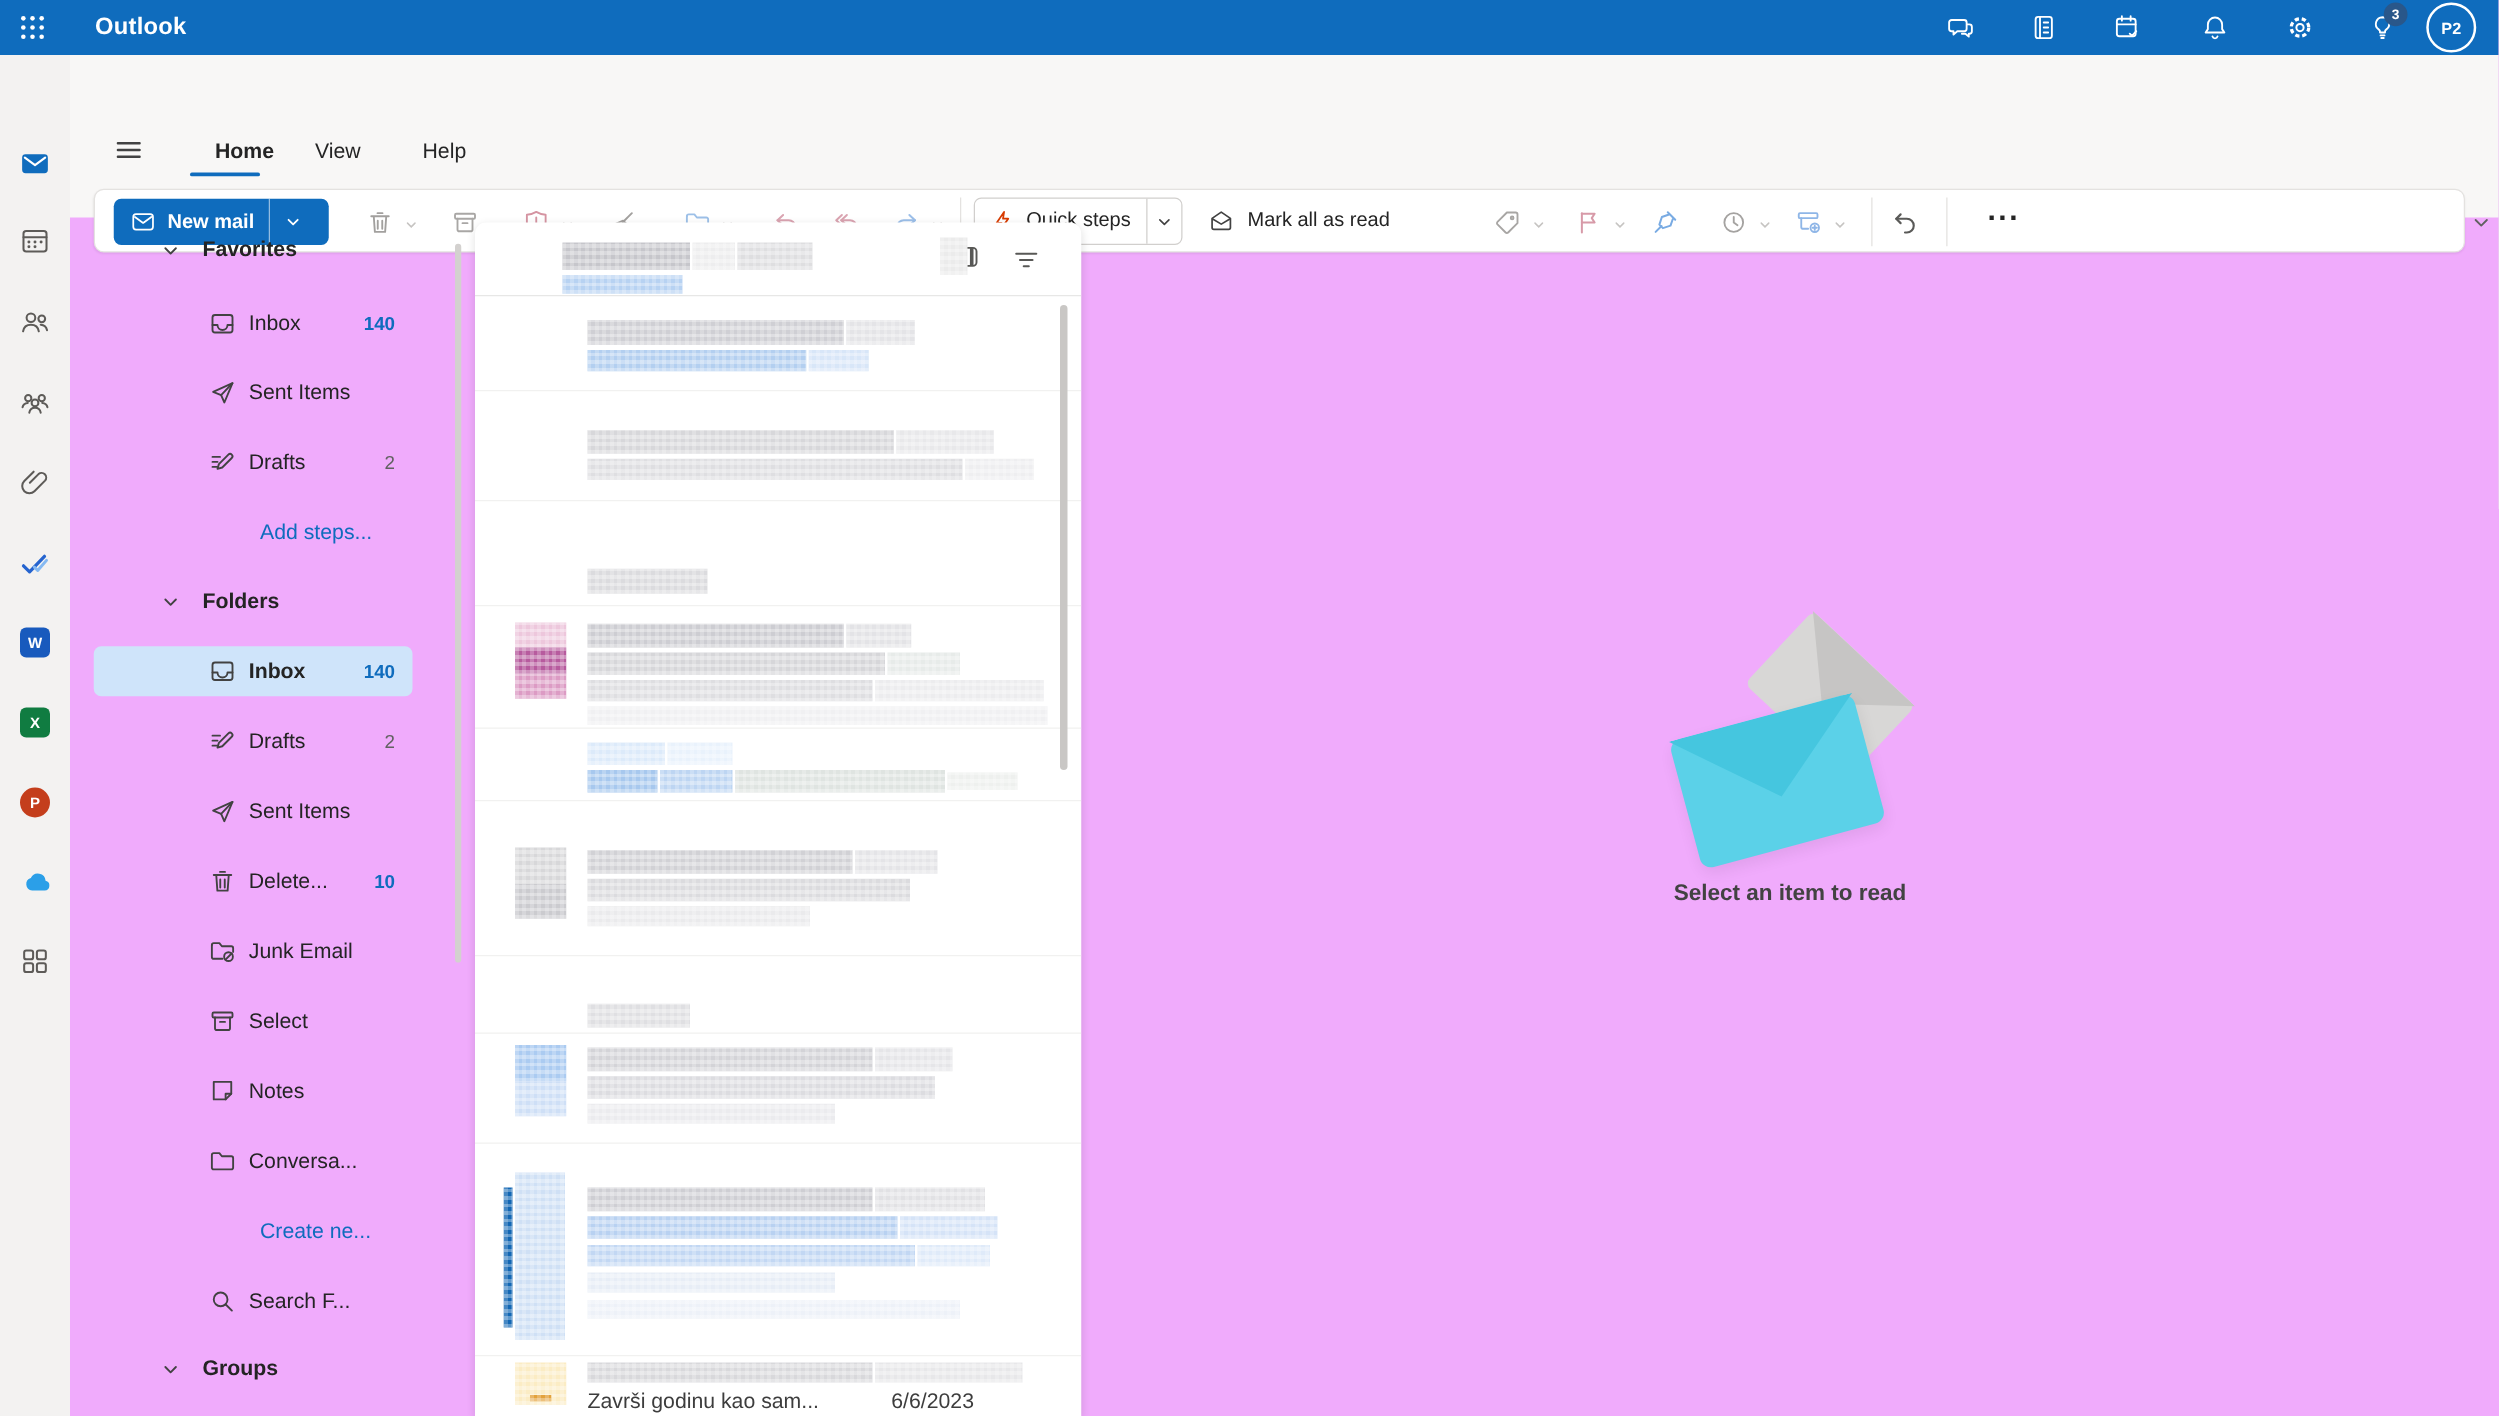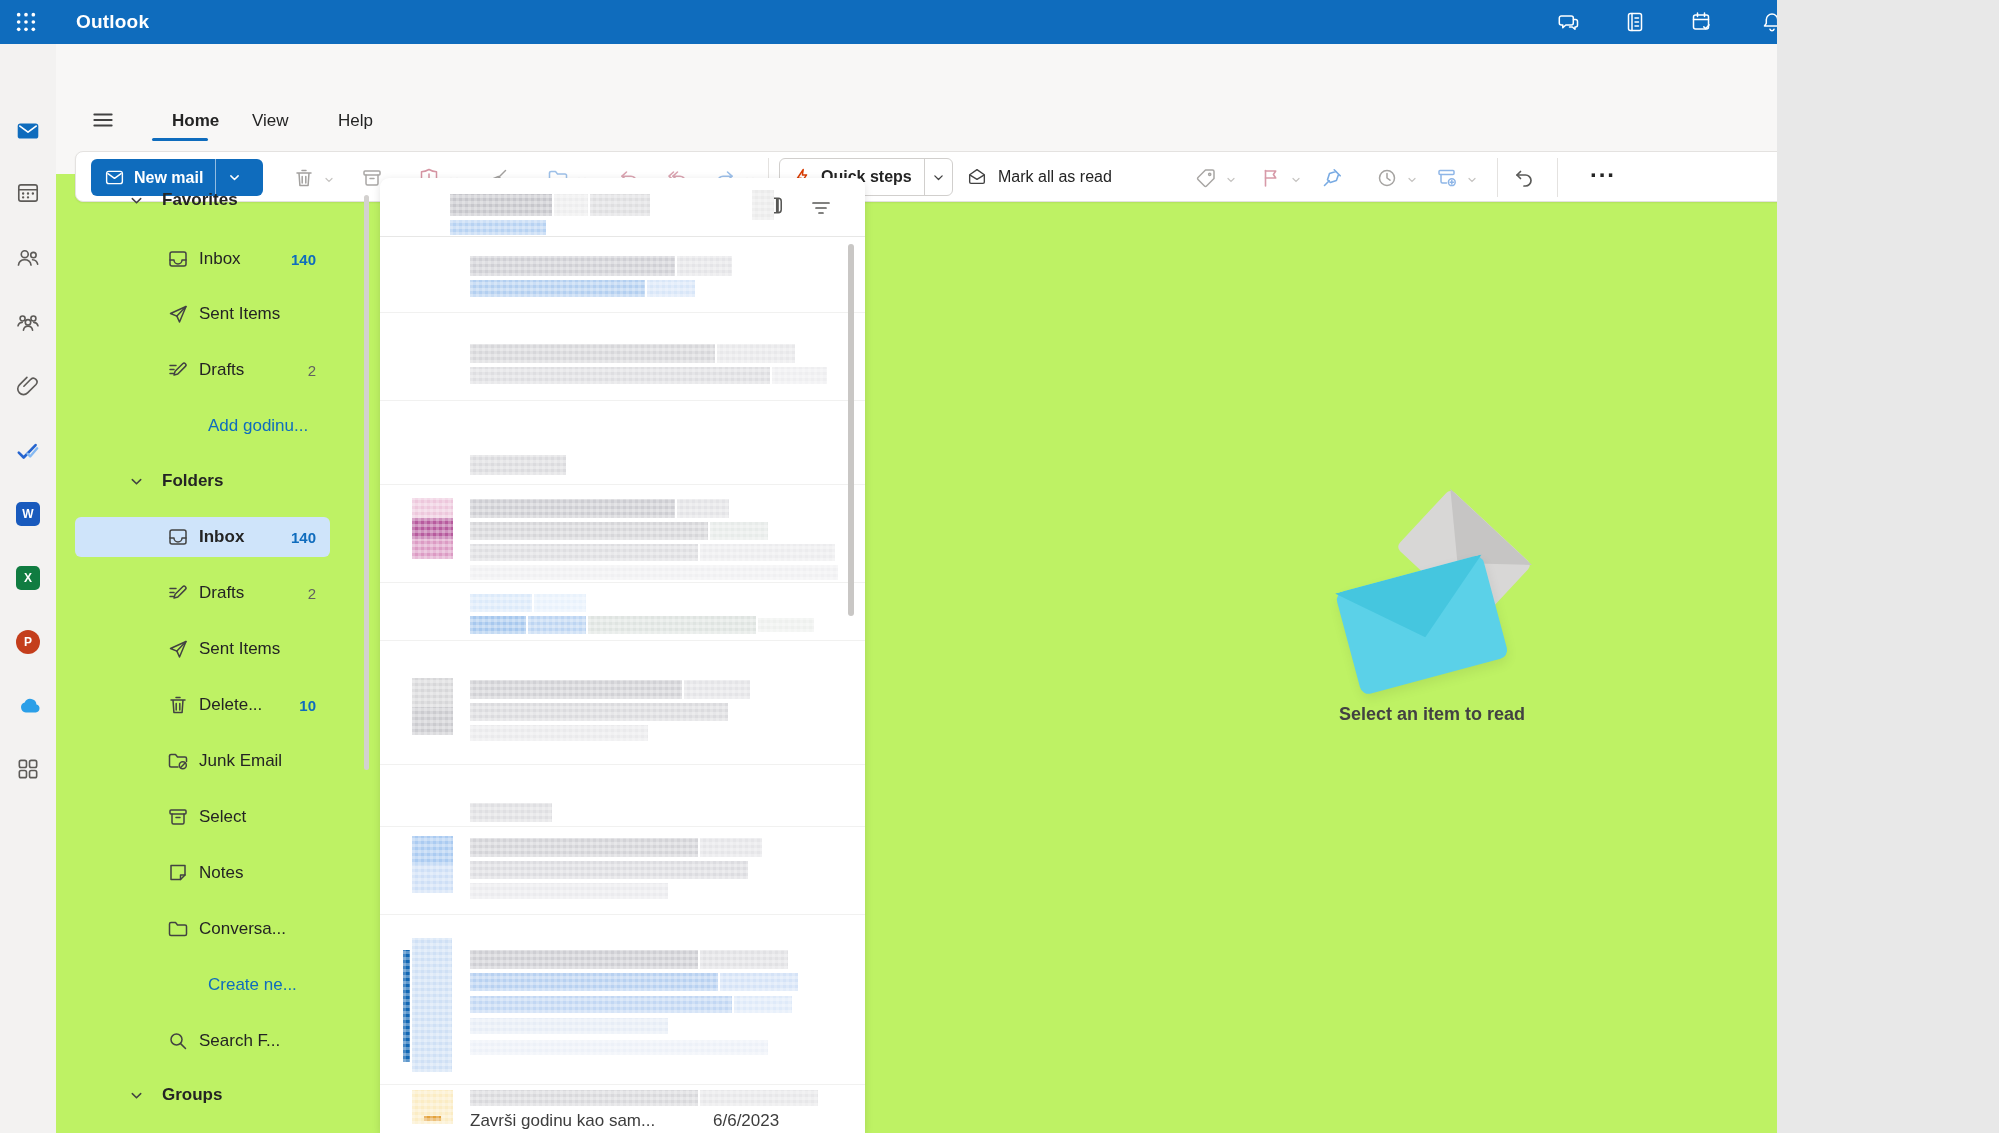--- a/index.html
+++ b/index.html
@@ -1,16 +1,16 @@
 <!DOCTYPE html>
 <html><head>
 <meta charset="utf-8">
 <style>
   html,body{margin:0;padding:0;background:#e8e8e8;}
-  #app{position:relative;width:1777px;height:1133px;overflow:hidden;background:#bef264;
+  #app{position:relative;width:1999px;height:1133px;overflow:hidden;background:#f0abfc;
        font-family:"Liberation Sans",sans-serif;color:#242424;}
   
   .topbar{position:absolute;left:0;top:0;width:1999px;height:44px;background:#0f6cbd;}
   .waffle{position:absolute;left:8px;top:4px;width:36px;height:36px;display:flex;align-items:center;justify-content:center;cursor:pointer;}
   .brand{position:absolute;left:76px;top:0;height:44px;display:flex;align-items:center;color:#fff;font-size:19px;font-weight:700;letter-spacing:.2px;}
   .searchbox{position:absolute;left:374px;top:4px;width:489px;height:36px;background:#fff;border-radius:7px;display:flex;align-items:center;padding:0;box-sizing:border-box;}
   .searchbox svg{margin:0 8px 0 14px;flex:0 0 auto;}
   .searchbox input{border:0;outline:0;background:transparent;font-family:"Liberation Sans",sans-serif;font-size:16px;color:#242424;flex:1;height:100%;}
   .searchbox input::placeholder{color:#616161;}
   .tb-ic{position:absolute;top:10px;width:24px;height:24px;color:#fff;cursor:pointer;}
@@ -24,21 +24,21 @@
   .tab-underline{position:absolute;left:152px;top:94px;width:56px;height:3px;border-radius:2px;background:#0f6cbd;}
   .toolcard{position:absolute;left:75px;top:107px;width:1897px;height:51px;background:#fff;border:1px solid #e4e2e0;border-radius:8px;box-shadow:0 1px 2px rgba(0,0,0,.07);box-sizing:border-box;}
   .newmail{position:absolute;left:15px;top:7px;width:172px;height:37px;background:#0f6cbd;border-radius:6px;display:flex;align-items:center;color:#fff;cursor:pointer;}
   .newmail .nm-main{display:flex;align-items:center;gap:9px;padding:0 12px 0 13px;font-size:16px;font-weight:600;height:100%;}
   .newmail .nm-split{width:1px;height:100%;background:rgba(255,255,255,.55);}
   .newmail .nm-chev{width:36px;height:100%;display:flex;align-items:center;justify-content:center;}
   .ric{position:absolute;top:14px;width:24px;height:24px;cursor:pointer;}
   .rchev{position:absolute;top:22px;width:12px;height:12px;color:#c6c4c2;cursor:pointer;}
   .rdiv{position:absolute;top:6px;width:1px;height:39px;background:#e4e2e0;}
   .qsteps{position:absolute;left:703px;top:6px;height:38px;border:1px solid #d1cfcd;border-radius:6px;display:flex;align-items:stretch;background:#fff;cursor:pointer;box-sizing:border-box;}
-  .qs-main{display:flex;align-items:center;gap:9px;padding:0 12px;font-size:16px;font-weight:700;color:#242424;}
+  .qs-main{display:flex;align-items:center;gap:9px;padding:0 12px;font-size:16px;font-weight:400;color:#242424;}
   .qs-sep{width:1px;background:#d1cfcd;}
   .qs-chev{width:27px;display:flex;align-items:center;justify-content:center;color:#424242;}
   .markall{position:absolute;left:880px;top:6px;height:38px;display:flex;align-items:center;gap:10px;padding:0 10px;font-size:16px;color:#242424;border-radius:6px;cursor:pointer;}
   .more-dots{position:absolute;left:1497px;top:3px;width:60px;text-align:center;font-size:24px;font-weight:700;letter-spacing:2px;color:#242424;cursor:pointer;}
   .ribbon-collapse{position:absolute;left:1977px;top:126px;width:16px;height:16px;color:#616161;cursor:pointer;}
   
   .rail{position:absolute;left:0;top:44px;width:56px;height:1089px;background:#f3f2f1;}
   .rail-ic{position:absolute;left:15px;width:26px;height:26px;color:#5d5b58;cursor:pointer;}
   .office-sq{position:absolute;left:16px;width:24px;height:24px;border-radius:5px;color:#fff;font-size:12px;font-weight:700;display:flex;align-items:center;justify-content:center;cursor:pointer;}
   
@@ -438,21 +438,21 @@
       <span class="fic">
         <svg width="24" height="24" viewBox="0 0 24 24" fill="none" stroke="currentColor" stroke-width="1.5" stroke-linejoin="round" stroke-linecap="round">
           <path d="M4 7.5h6M4 11.5h4M4 15.5h4"></path>
             <path d="M11.8 16 19.4 8.4a1.9 1.9 0 0 0-2.7-2.7L9.1 13.3 8 17.1z"></path>
         </svg>
       </span>
       <span class="flabel">Drafts</span>
       <span class="fcount normal">2</span>
     </div>
 
-    <div class="frow link" style="top:232px">Add godinu...</div>
+    <div class="frow link" style="top:232px">Add steps...</div>
 
     <div class="frow header" style="top:287px">
       <span class="chev">
         <svg width="15" height="15" viewBox="0 0 16 16" fill="none" stroke="currentColor" stroke-width="1.6" stroke-linecap="round" stroke-linejoin="round">
             <path d="M3.5 6l4.5 4.5L12.5 6"></path>
           </svg>
       </span>
       <span class="flabel" style="font-weight:700">Folders</span>
     </div>
 

